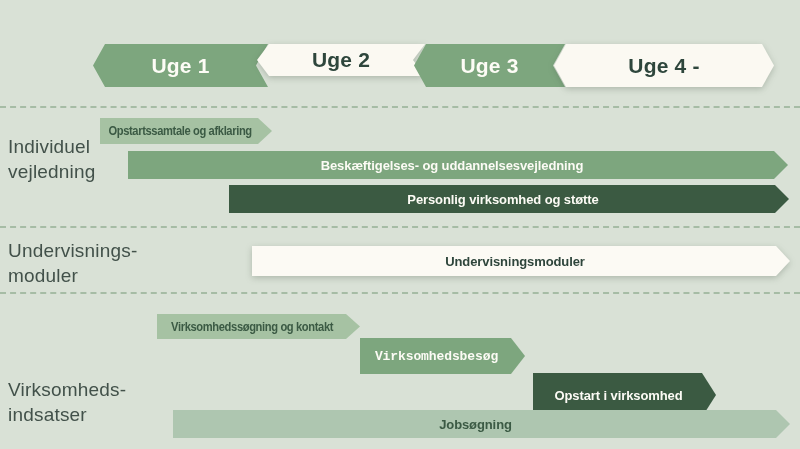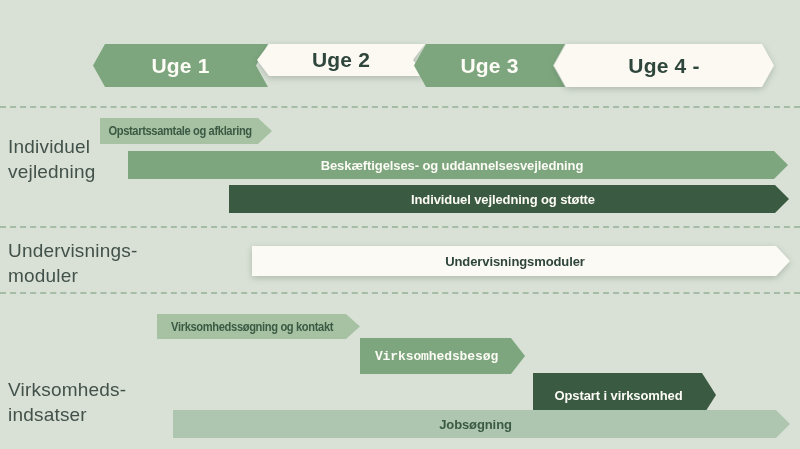--- a/index.html
+++ b/index.html
@@ -83,21 +83,21 @@
     <div>indsatser</div>
   </div>
 
   <div class="bar light small" style="left:100px; top:118px; width:172px; height:26px;text-align:center;">
     <span class="lbl">Opstartssamtale og afklaring</span>
   </div>
   <div class="bar green" style="left:128px; top:151px; width:660px; height:28px;">
     <span class="lbl">Beskæftigelses- og uddannelsesvejledning</span>
   </div>
   <div class="bar dark" style="left:229px; top:185px; width:560px; height:28px;">
-    <span class="lbl">Individuel vejledning og støtte</span>
+    <span class="lbl">Personlig virksomhed og støtte</span>
   </div>
 
   <div class="shadow-wrap" style="left:252px; top:246px; width:538px; height:30px;">
     <div class="bar white">
       <span class="lbl">Undervisningsmoduler</span>
     </div>
   </div>
 
   <div class="bar light small" style="left:157px; top:314px; width:203px; height:25px;">
     <span class="lbl">Virksomhedssøgning og kontakt</span>

